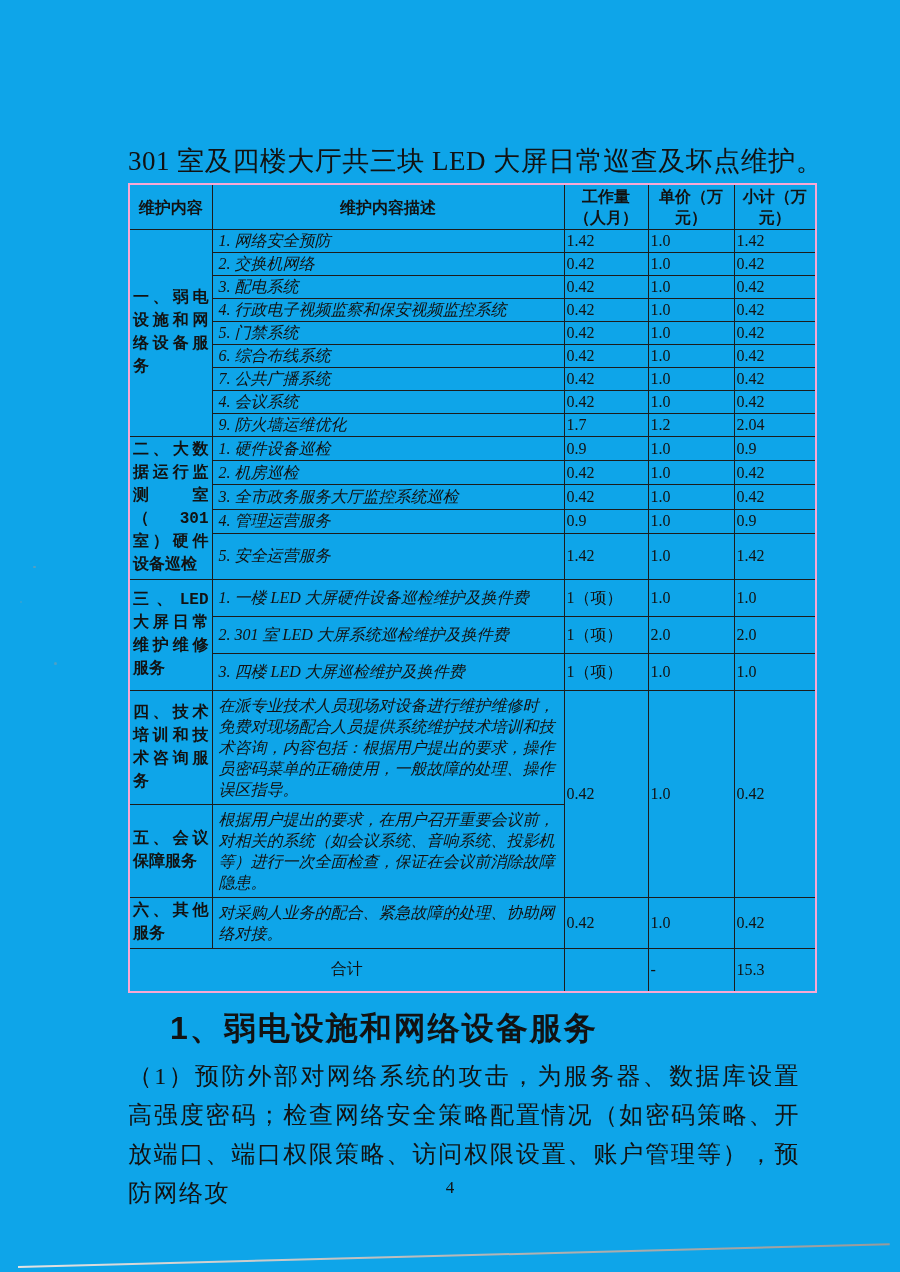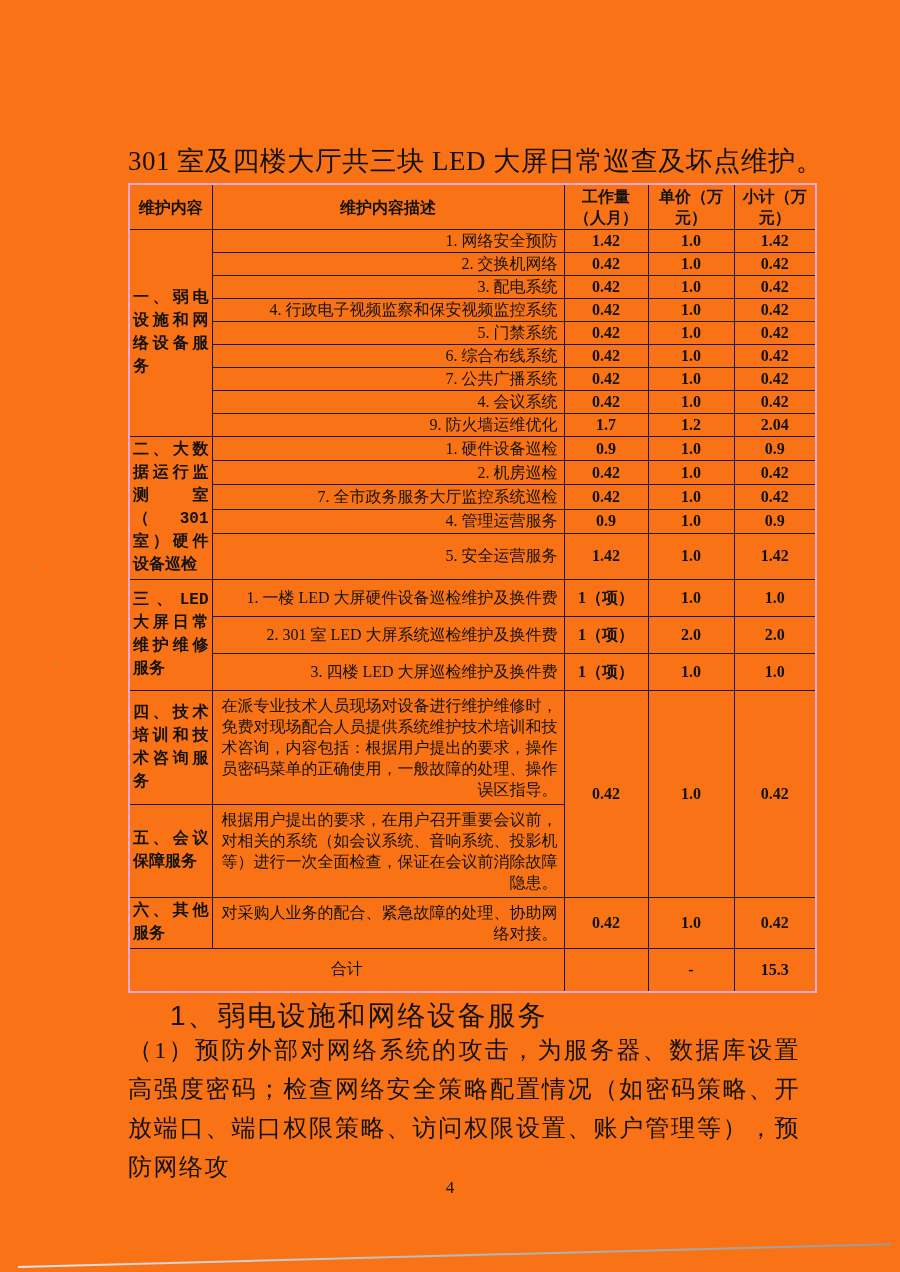--- a/index.html
+++ b/index.html
@@ -4,21 +4,21 @@
 <style>
   html,body{margin:0;padding:0;}
   body{
     width:900px;height:1272px;
     background:#ffffff;
     font-family:"Liberation Serif","DejaVu Serif",serif;
     color:#121212;
     position:relative;
     overflow:hidden;
   }
-  .sheet{position:absolute;inset:0;background:#f97316;}
+  .sheet{position:absolute;inset:0;background:#0ea5e9;}
   .content{position:absolute;left:128px;top:144px;width:690px;}
   .doc-title{
     font-size:27px;
     letter-spacing:0.5px;
     line-height:34px;
     margin:0 0 5px 0;
     white-space:nowrap;
   }
   table.maint{
     border-collapse:collapse;
@@ -48,51 +48,52 @@
   }
   td.lbl{
     font-family:Liberation Mono, monospace;
     font-weight:700;
     text-align:justify;
     vertical-align:middle;
     line-height:23px;
     padding:2px 3px;
   }
   td.desc{
-    text-align:right;
+    text-align:left;
     vertical-align:middle;
     padding:0 6px;
     line-height:20px;
+    font-style:italic;
   }
   td.desc.long{
     line-height:21px;
     padding:4px 6px;
   }
   td.num{
-    text-align:center;
+    text-align:left;
     vertical-align:middle;
     padding:0 2px;
-    font-weight:bold;
   }
   td.totlbl{
     text-align:center;
     vertical-align:middle;
   }
   .sec-h{
     font-family:"Liberation Sans","DejaVu Sans",sans-serif;
-    font-weight:400;
-    font-size:28px;
+    font-weight:700;
+    font-size:32px;
     letter-spacing:2px;
-    margin:8px 0 0 42px;
+    margin:20px 0 0 42px;
     line-height:30px;
   }
   .sec-h2{
     margin-top:17px;
   }
   .body-par{
+    margin-top:14px;
     width:672px;
     font-size:24px;
     line-height:39px;
     letter-spacing:1.5px;
     text-align:justify;
   }
   .page-num{
     position:absolute;
     left:0;top:1178px;width:900px;
     text-align:center;
@@ -204,21 +205,21 @@
           <td class="num">1.0</td>
           <td class="num">0.9</td>
         </tr>
         <tr class="h23">
           <td class="desc">2. 机房巡检</td>
           <td class="num">0.42</td>
           <td class="num">1.0</td>
           <td class="num">0.42</td>
         </tr>
         <tr class="h23">
-          <td class="desc">7. 全市政务服务大厅监控系统巡检</td>
+          <td class="desc">3. 全市政务服务大厅监控系统巡检</td>
           <td class="num">0.42</td>
           <td class="num">1.0</td>
           <td class="num">0.42</td>
         </tr>
         <tr class="h23">
           <td class="desc">4. 管理运营服务</td>
           <td class="num">0.9</td>
           <td class="num">1.0</td>
           <td class="num">0.9</td>
         </tr>

